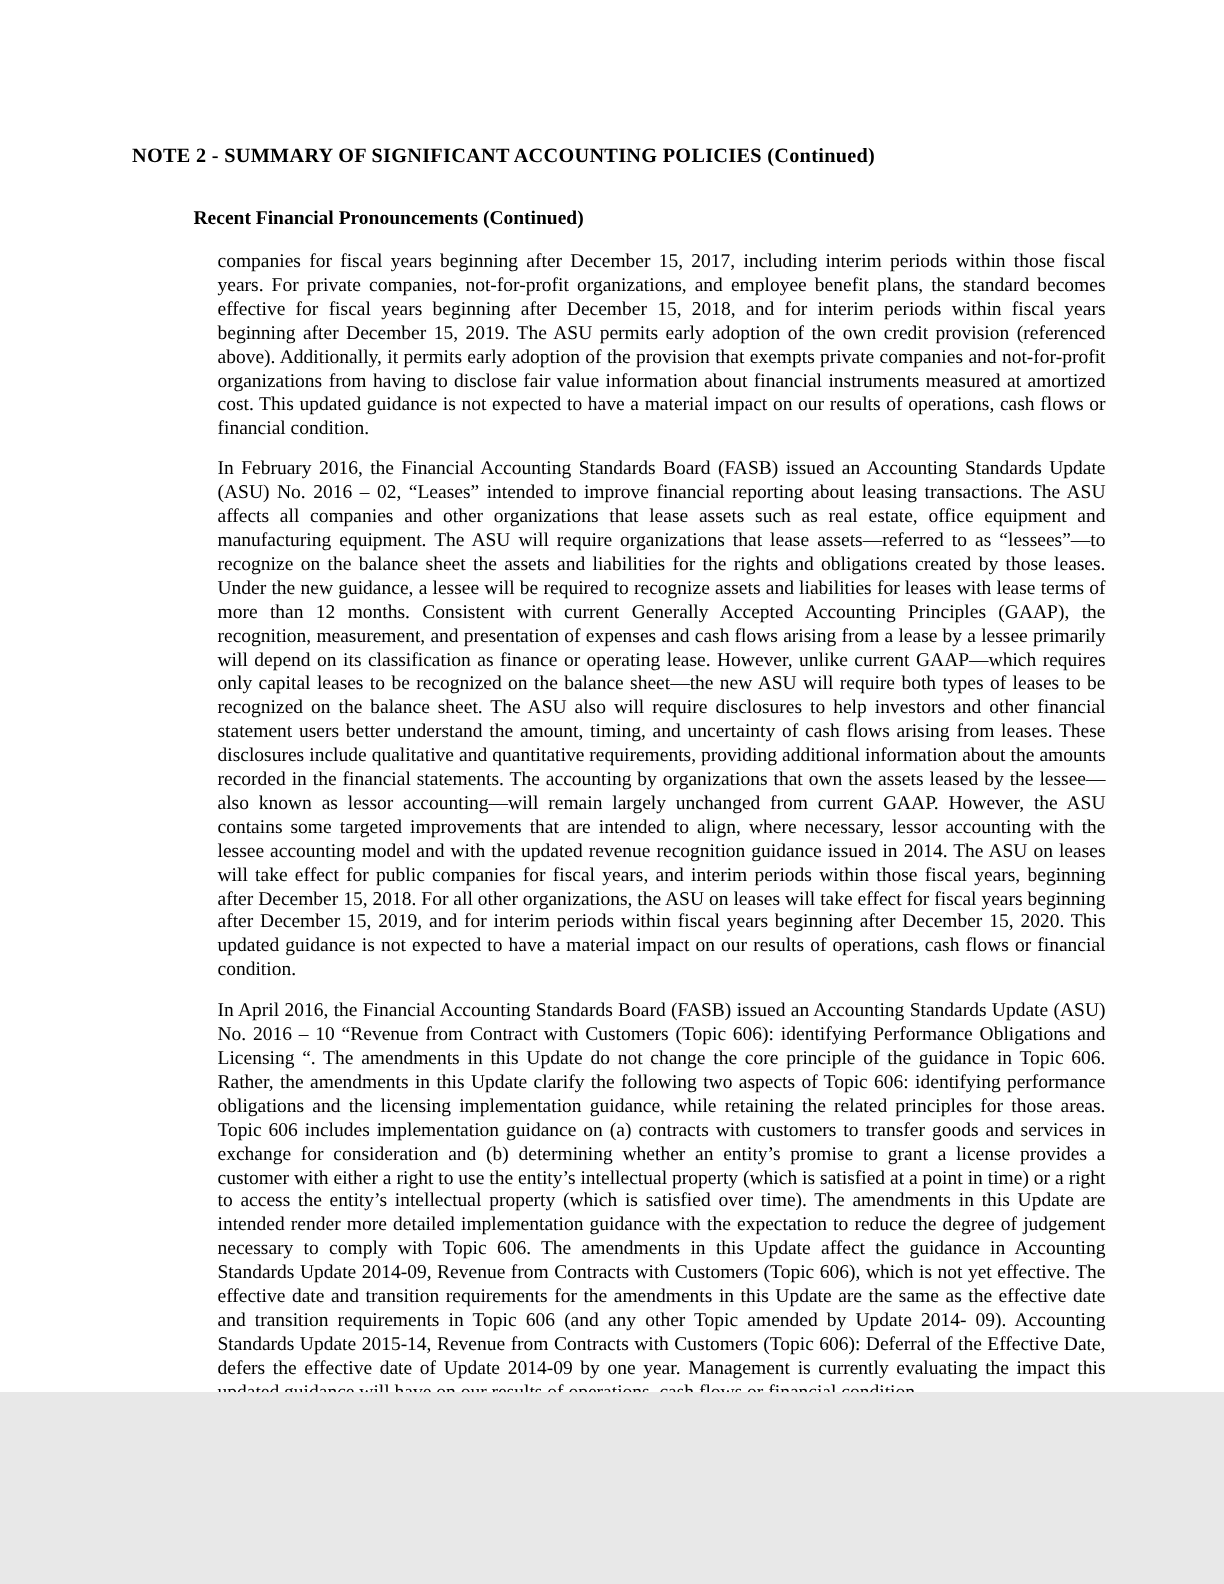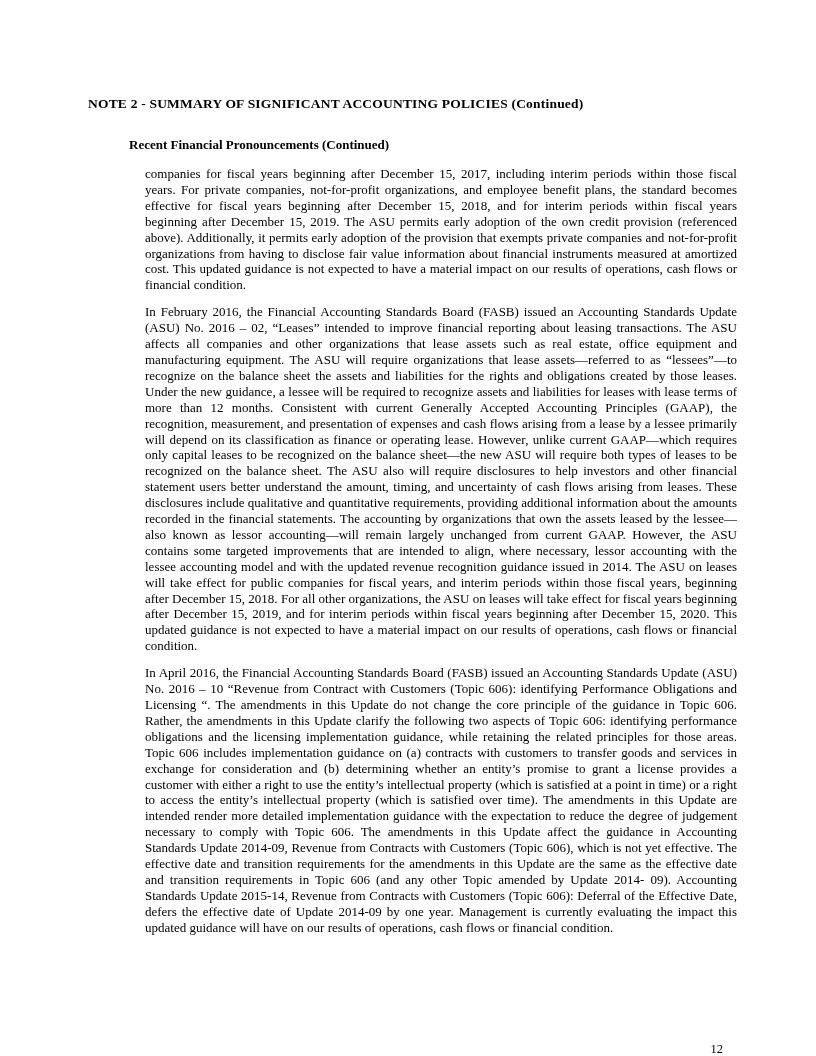--- a/index.html
+++ b/index.html
@@ -3,21 +3,21 @@
 <meta charset="utf-8">
 <style>
   html, body {
     margin: 0;
     padding: 0;
     background: #e8e8e8;
   }
   .page {
     position: relative;
     width: 816px;
-    height: 1056px;
+    height: 928px;
     margin: 0 auto;
     background: #ffffff;
     color: #000000;
     font-family: "Liberation Serif", "DejaVu Serif", serif;
     overflow: hidden;
   }
   .title {
     position: absolute;
     left: 88px;
     top: 96px;

